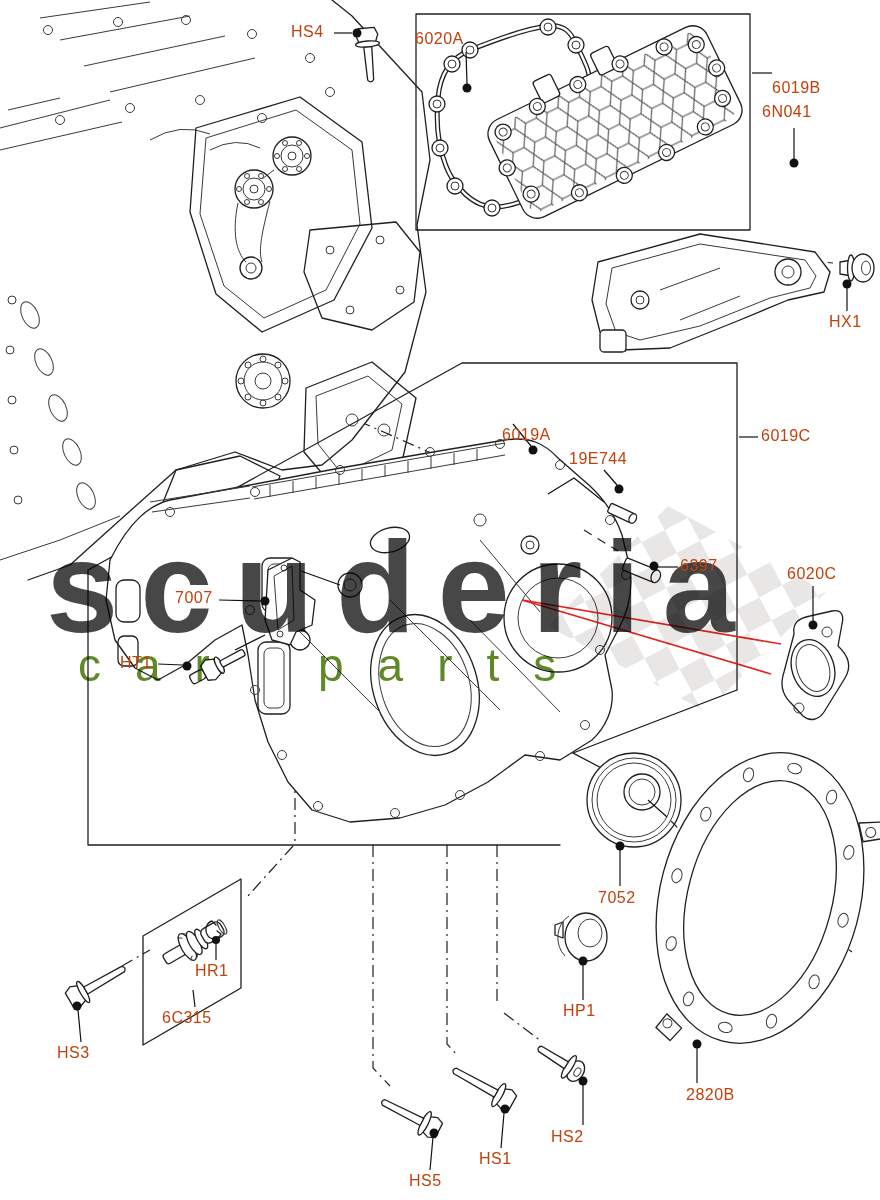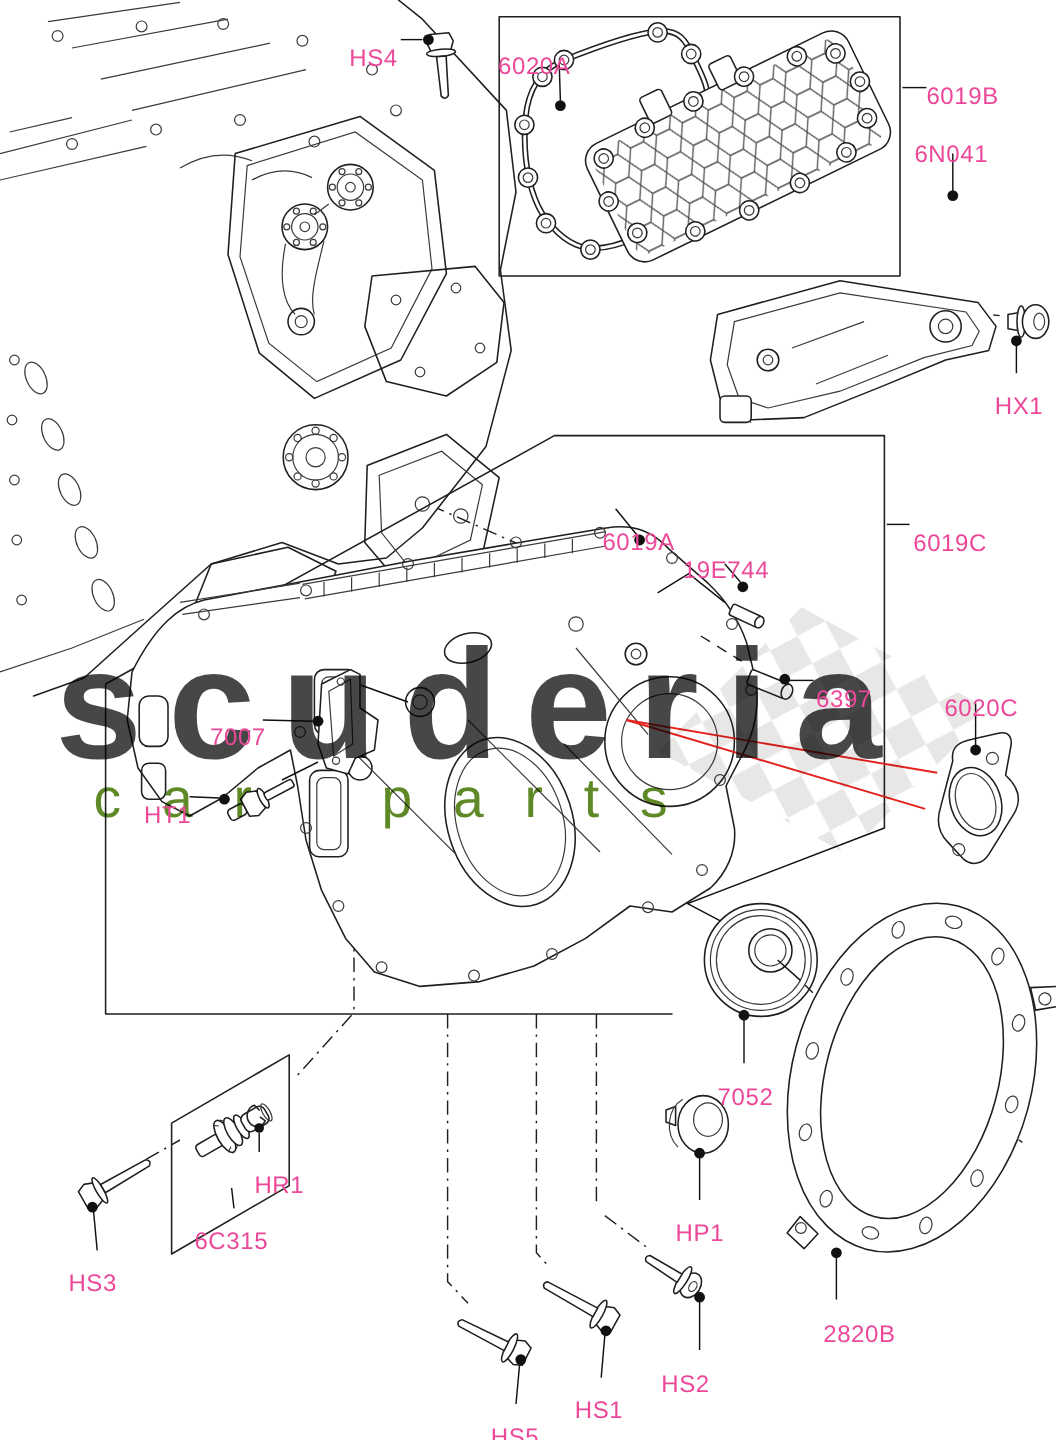--- a/index.html
+++ b/index.html
@@ -9,22 +9,22 @@
   .ln{stroke:#1f1f1f;stroke-width:1.3;fill:none;stroke-linejoin:round;stroke-linecap:round;}
   .lnf{stroke:#1f1f1f;stroke-width:1.3;fill:#ffffff;stroke-linejoin:round;}
   .thin{stroke:#3a3a3a;stroke-width:1;fill:none;}
   .dd{stroke:#1f1f1f;stroke-width:1.2;fill:none;stroke-dasharray:12 5 2 5;}
   .ds{stroke:#1f1f1f;stroke-width:1.2;fill:none;stroke-dasharray:9 7;}
   .ld{stroke:#111;stroke-width:1.2;fill:none;}
   .dot{fill:#111;stroke:none;}
   .red{stroke:#e4211c;stroke-width:1.6;fill:none;}
   .bead{stroke:#1f1f1f;stroke-width:5;fill:none;stroke-linejoin:round;}
   .beadin{stroke:#ffffff;stroke-width:2.4;fill:none;stroke-linejoin:round;}
-  .lbl{position:absolute;font-size:20px;color:#ec4899;white-space:nowrap;cursor:pointer;
-       letter-spacing:.5px;margin-top:15px;}
+  .lbl{position:absolute;font-size:16px;color:#c2410c;white-space:nowrap;cursor:pointer;
+       letter-spacing:.5px;}
   .wm1{position:absolute;left:46px;top:512px;font-size:130px;font-weight:700;
        letter-spacing:22px;color:#000000;opacity:.72;mix-blend-mode:multiply;
        pointer-events:none;}
   .wm2{position:absolute;top:638px;font-size:46px;font-weight:400;color:#4d7c0f;
        letter-spacing:34px;opacity:.9;mix-blend-mode:multiply;pointer-events:none;}
   #wm2a{left:78px;} #wm2b{left:318px;}
   #chk{position:absolute;left:0;top:0;mix-blend-mode:multiply;pointer-events:none;}
 </style>
 </head>
 <body>
@@ -470,33 +470,33 @@
   </defs>
   <polygon points="548,626 668,506 826,592 706,712" fill="url(#chkp)"></polygon>
 </svg>
 
 <div class="wm1">scuderia</div>
 <div class="wm2" id="wm2a">car</div>
 <div class="wm2" id="wm2b">parts</div>
 
 <div class="lbl" style="left:291px;top:23px">HS4</div>
 <div class="lbl" style="left:415px;top:30px">6020A</div>
-<div class="lbl" style="left:772px;top:55px">6019B</div>
+<div class="lbl" style="left:772px;top:79px">6019B</div>
 <div class="lbl" style="left:762px;top:103px">6N041</div>
 <div class="lbl" style="left:829px;top:313px">HX1</div>
 <div class="lbl" style="left:502px;top:426px">6019A</div>
 <div class="lbl" style="left:761px;top:427px">6019C</div>
 <div class="lbl" style="left:569px;top:450px">19E744</div>
 <div class="lbl" style="left:680px;top:557px">6397</div>
 <div class="lbl" style="left:787px;top:565px">6020C</div>
 <div class="lbl" style="left:175px;top:589px">7007</div>
 <div class="lbl" style="left:120px;top:654px">HT1</div>
 <div class="lbl" style="left:598px;top:889px">7052</div>
 <div class="lbl" style="left:563px;top:1002px">HP1</div>
 <div class="lbl" style="left:686px;top:1086px">2820B</div>
-<div class="lbl" style="left:212px;top:962px">HR1</div>
+<div class="lbl" style="left:195px;top:962px">HR1</div>
 <div class="lbl" style="left:162px;top:1009px">6C315</div>
 <div class="lbl" style="left:57px;top:1044px">HS3</div>
 <div class="lbl" style="left:409px;top:1172px">HS5</div>
 <div class="lbl" style="left:479px;top:1150px">HS1</div>
 <div class="lbl" style="left:551px;top:1128px">HS2</div>
 
 </div>
 
 </body></html>

